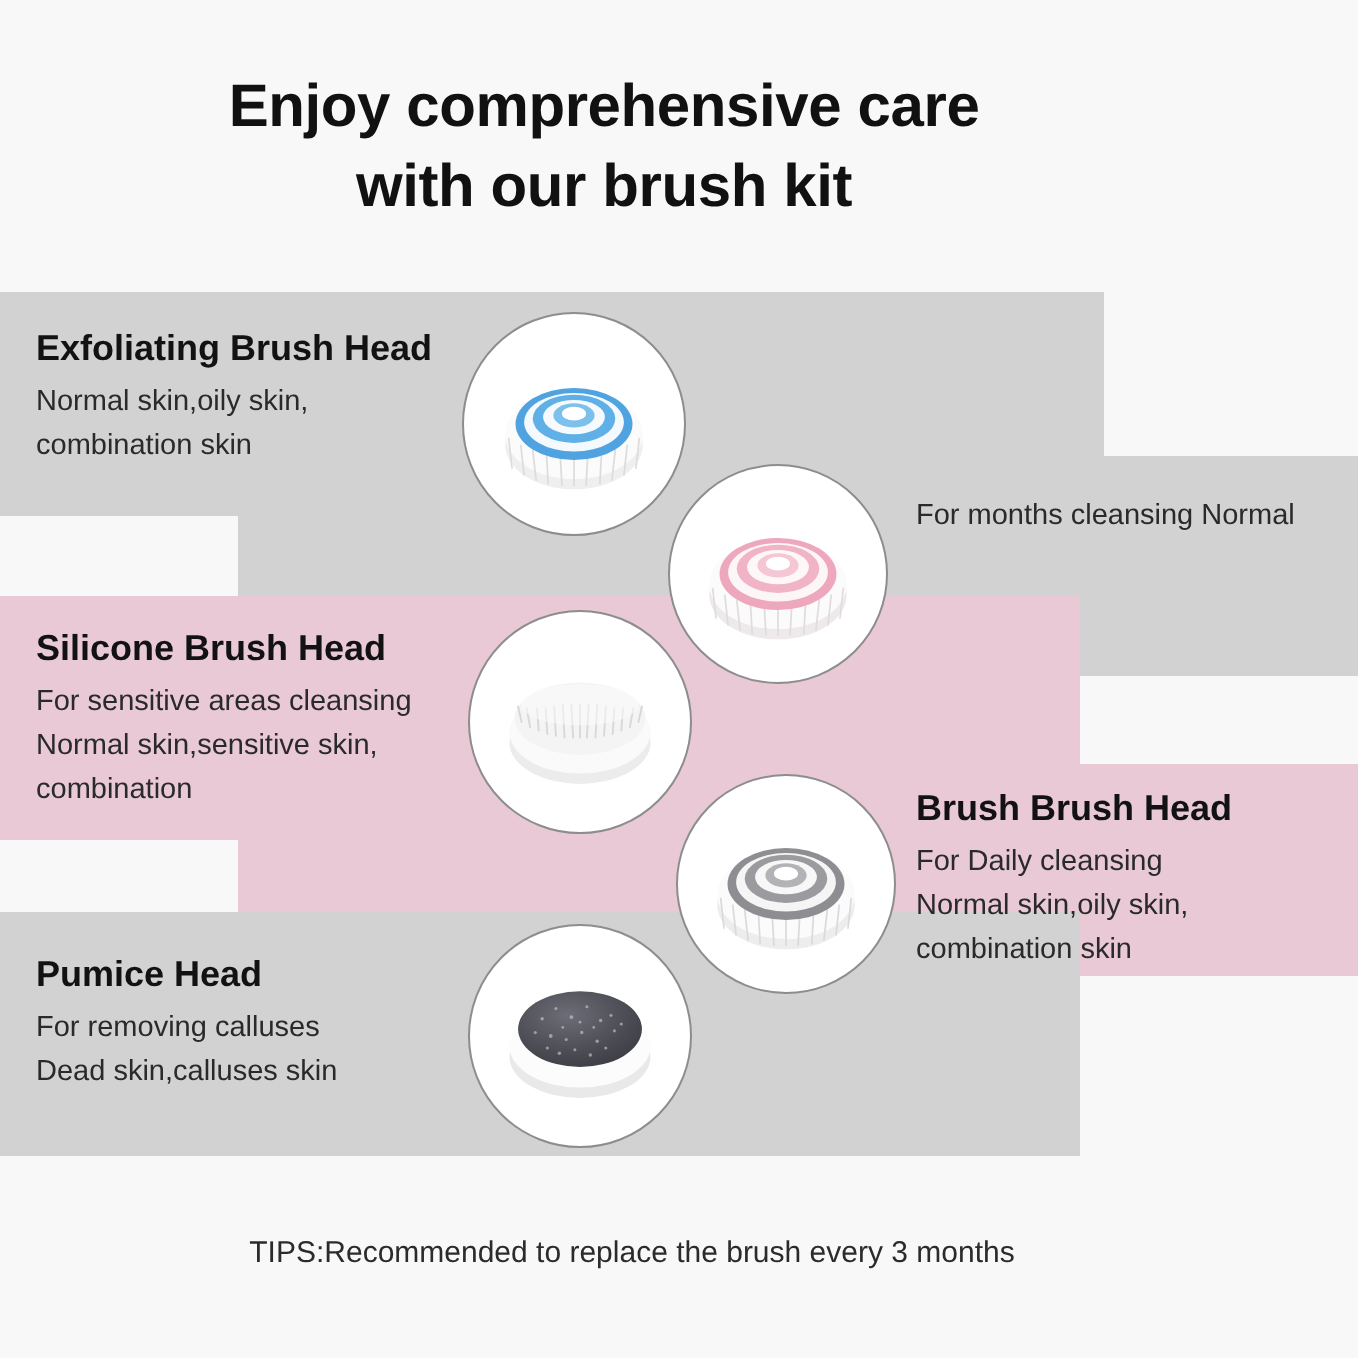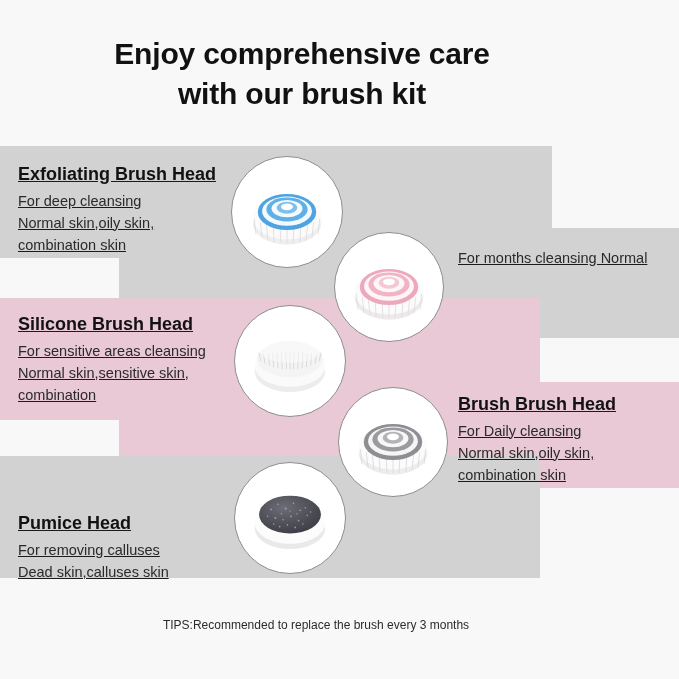--- a/index.html
+++ b/index.html
@@ -47,42 +47,41 @@
   .band-2 { top: 228px; width: 560px; height: 110px; background: #d2d2d2; }
   .band-3 { top: 298px; width: 540px; height: 122px; background: #e8c9d5; }
   .band-4 { top: 382px; width: 560px; height: 106px; background: #e8c9d5; }
   .band-5 { top: 456px; width: 540px; height: 122px; background: #d2d2d2; }
 
   
   .txt {
     position: absolute;
     z-index: 4;
     color: #1b1b1b;
-    text-decoration: underline;
   }
   .txt .head {
     font-size: 18px;
     font-weight: bold;
     line-height: 1.25;
     margin-bottom: 4px;
     color: #121212;
     white-space: nowrap;
   }
   .txt .desc {
     font-size: 14.5px;
     line-height: 1.52;
     color: #2a2a2a;
   }
   .txt .desc span { display: block; white-space: nowrap; }
 
   .txt-1 { left: 18px; top: 163px; }
   .txt-2 { left: 458px; top: 247px; }
   .txt-3 { left: 18px; top: 313px; }
   .txt-4 { left: 458px; top: 393px; }
-  .txt-5 { left: 18px; top: 476px; margin-top: 36px; }
+  .txt-5 { left: 18px; top: 476px; }
 
   
   .circle {
     position: absolute;
     border-radius: 50%;
     background: #ffffff;
     border: 1.5px solid #8d8d8d;
     z-index: 3;
     box-sizing: border-box;
   }
@@ -101,21 +100,21 @@
     height: 86px;
   }
 
   
   .tips {
     position: absolute;
     left: 0;
     top: 618px;
     width: 632px;
     text-align: center;
-    font-size: 12px;
+    font-size: 15px;
     color: #2b2b2b;
     z-index: 4;
   }
 </style>
 </head>
 <body>
 
 <div class="poster">
 
   <div class="headline">
@@ -267,21 +266,20 @@
         <circle cx="50" cy="42" r="0.8"></circle>
           <circle cx="58" cy="45" r="0.8"></circle>
           <circle cx="40" cy="45" r="0.8"></circle>
       </g>
     </svg>
   </div>
 
   <div class="txt txt-1">
     <div class="head">Exfoliating Brush Head</div>
     <div class="desc">
-      <span>For deep cleansing</span>
       <span>Normal skin,oily skin,</span>
       <span>combination skin</span>
     </div>
   </div>
 
   <div class="txt txt-2">
     <div class="desc">
       <span>For months cleansing Normal</span>
     </div>
   </div>

